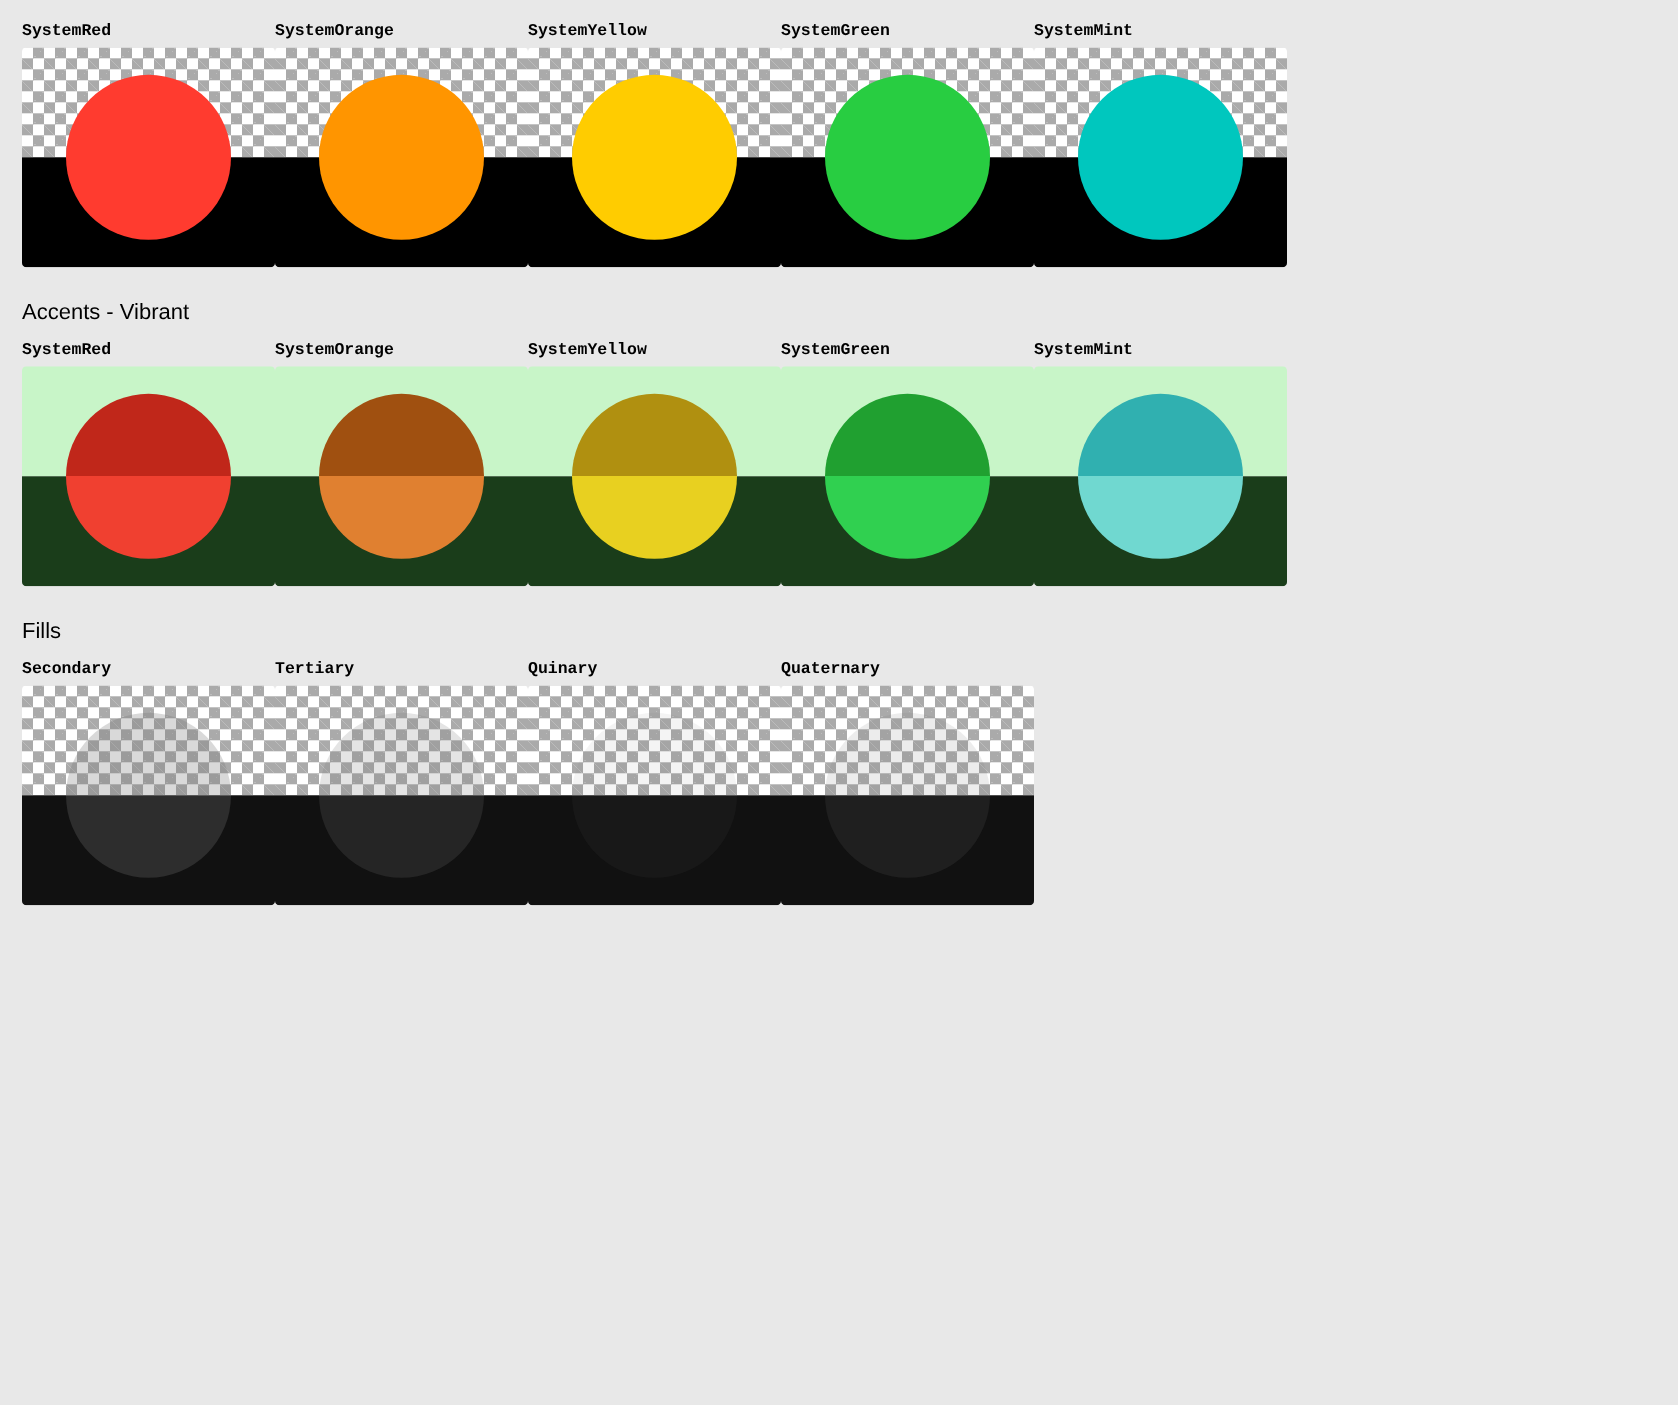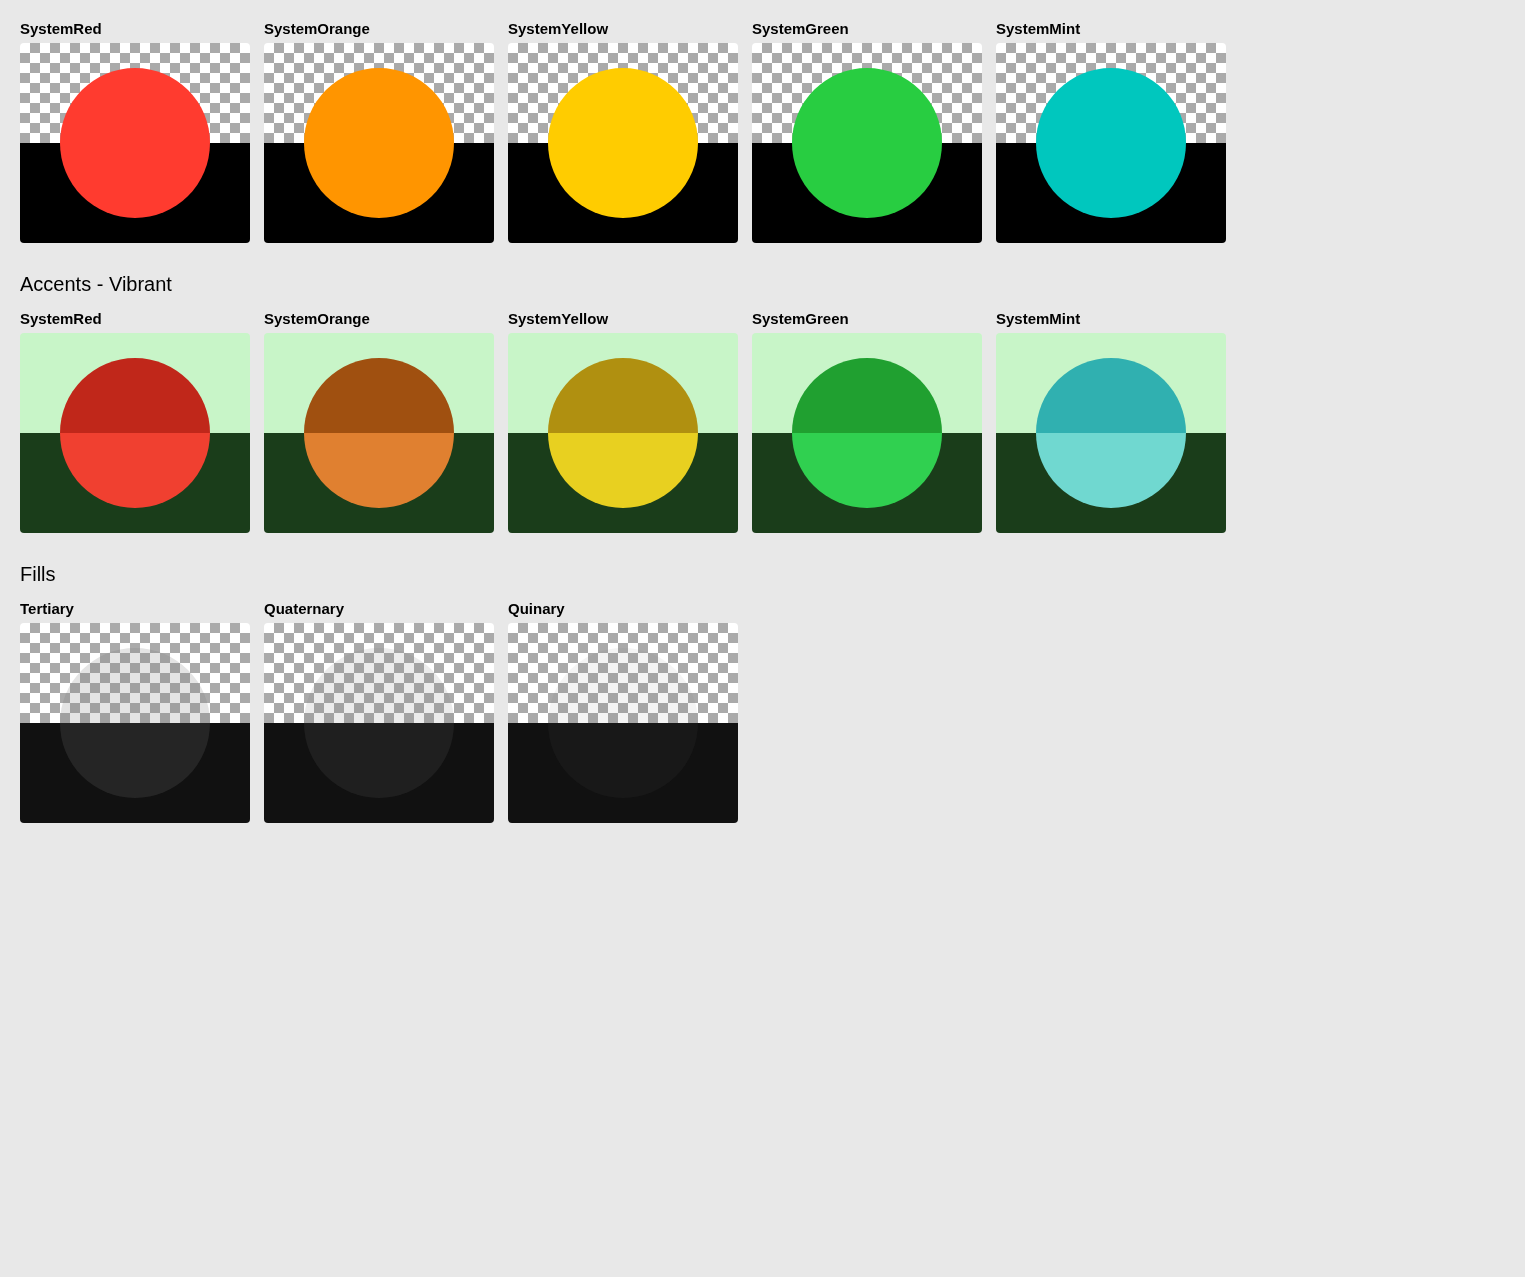--- a/index.html
+++ b/index.html
@@ -13,22 +13,22 @@
       font-size: 20px;
       font-weight: 400;
       margin-bottom: 14px;
       margin-top: 24px;
       color: #000;
     }
 
     .color-grid {
       display: flex;
       flex-direction: row;
-      gap: 14px;
       margin-bottom: 30px;
+      font-family: Liberation Mono, monospace;
     }
 
     .color-item {
       display: flex;
       flex-direction: column;
       width: 230px;
     }
 
     .color-label {
       font-size: 15px;
@@ -245,36 +245,44 @@
         <div class="top-half"></div>
         <div class="bottom-half"></div>
         <div class="circle circle-vibrant-mint"></div>
       </div>
     </div>
   </div>
 
 <div class="section-title" id="fills-title">Fills</div>
 <div class="color-grid" id="fills-row">
     <div class="color-item">
+      <div class="color-label">Secondary</div>
+      <div class="swatch-box swatch-fills">
+        <div class="top-half checker"></div>
+        <div class="bottom-half"></div>
+        <div class="circle circle-fill-secondary"></div>
+      </div>
+    </div>
+    <div class="color-item">
       <div class="color-label">Tertiary</div>
       <div class="swatch-box swatch-fills">
         <div class="top-half checker"></div>
         <div class="bottom-half"></div>
         <div class="circle circle-fill-tertiary"></div>
       </div>
     </div>
     <div class="color-item">
+      <div class="color-label">Quinary</div>
+      <div class="swatch-box swatch-fills">
+        <div class="top-half checker"></div>
+        <div class="bottom-half"></div>
+        <div class="circle circle-fill-quinary"></div>
+      </div>
+    </div>
+    <div class="color-item">
       <div class="color-label">Quaternary</div>
       <div class="swatch-box swatch-fills">
         <div class="top-half checker"></div>
         <div class="bottom-half"></div>
         <div class="circle circle-fill-quaternary"></div>
       </div>
     </div>
-    <div class="color-item">
-      <div class="color-label">Quinary</div>
-      <div class="swatch-box swatch-fills">
-        <div class="top-half checker"></div>
-        <div class="bottom-half"></div>
-        <div class="circle circle-fill-quinary"></div>
-      </div>
-    </div>
   </div>
 
 </body></html>

